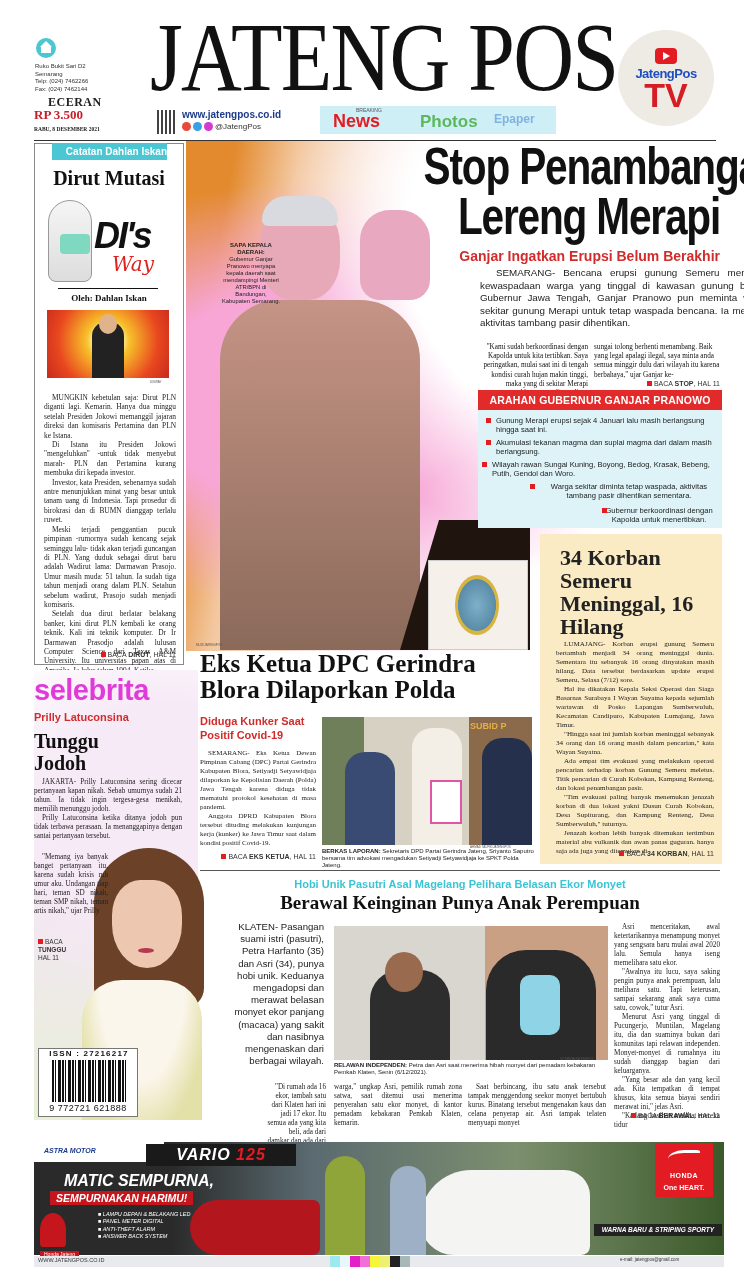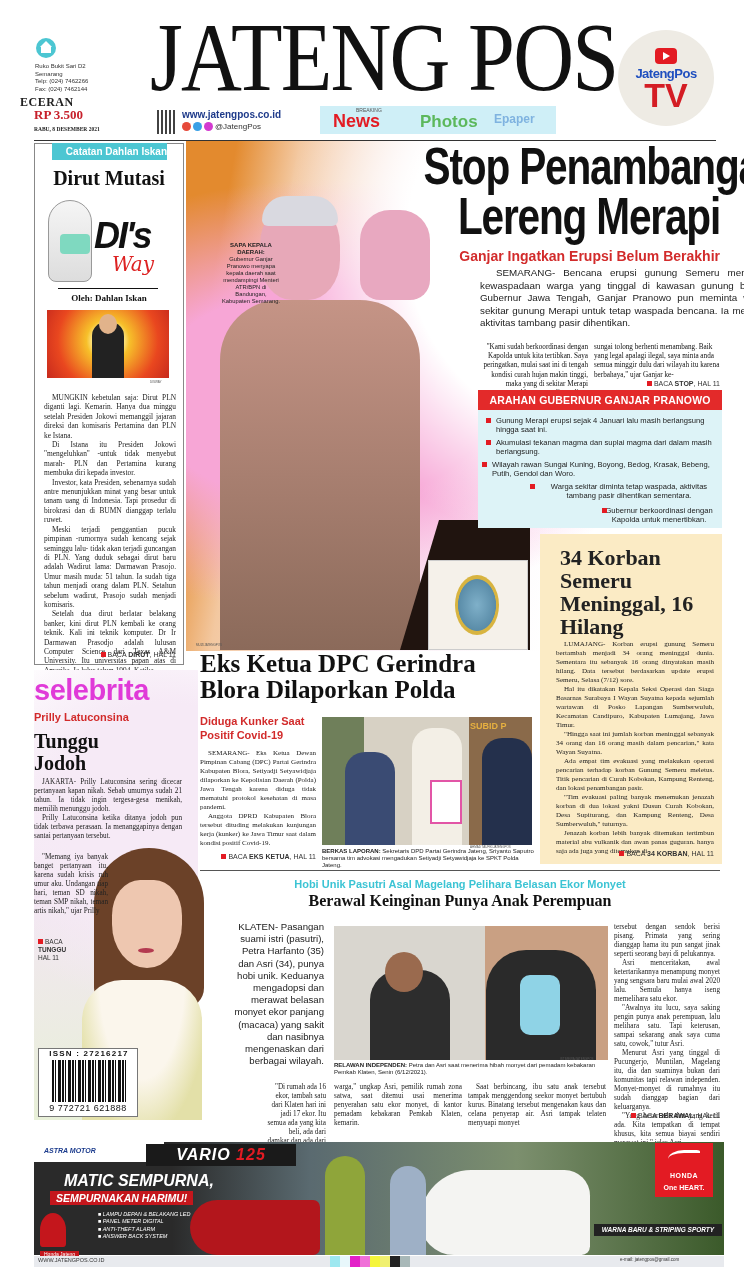--- a/index.html
+++ b/index.html
@@ -12,21 +12,21 @@
   .body-text p { text-indent: 8px; }
   .baca { font-family: "Liberation Sans", sans-serif; font-size: 7px; color: #333; text-align: right; }
   .baca .sq { display: inline-block; width: 5px; height: 5px; background: #e31b23; margin-right: 2px; vertical-align: 0; }
   .baca b { font-weight: bold; }
 
   
   #home-icon { left: 36px; top: 38px; width: 20px; height: 20px; border-radius: 50%; background: #4cc6d2; }
   #home-icon:after { content: ""; position: absolute; left: 5px; top: 8px; width: 10px; height: 7px; background: #fff; }
   #home-icon:before { content: ""; position: absolute; left: 4px; top: 3px; border-left: 6px solid transparent; border-right: 6px solid transparent; border-bottom: 6px solid #fff; }
   #address { left: 35px; top: 63px; font-size: 6px; line-height: 7.6px; color: #333; }
-  #eceran { left: 20px; top: 96px; font-size: 12px; font-weight: bold; line-height: 12px; color: #222; letter-spacing: 0.5px; }
+  #eceran { left: 48px; top: 96px; font-size: 12px; font-weight: bold; line-height: 12px; color: #222; letter-spacing: 0.5px; }
   #price { left: 34px; top: 108px; font-size: 13px; font-weight: bold; line-height: 13px; color: #c7202b; }
   #date { left: 34px; top: 126px; font-size: 5.5px; font-weight: bold; color: #222; }
   #masthead-title { left: 150px; top: 8px; font-size: 98px; line-height: 98px; letter-spacing: -2px; color: #111; transform: scaleX(0.86); transform-origin: left top; white-space: nowrap; }
   #qr { left: 157px; top: 110px; width: 20px; height: 24px; background:
       repeating-linear-gradient(90deg,#222 0 2px,#fff 2px 4px), #222;
       background-blend-mode: normal; opacity: .85; }
   #web-url { left: 182px; top: 109px; font-size: 10px; font-weight: bold; color: #1e3a8a; }
   #social-row { left: 182px; top: 122px; font-size: 8px; color: #333; display: flex; align-items: center; gap: 2px; }
   .soc { display: inline-block; width: 9px; height: 9px; border-radius: 50%; }
   #nav-band { left: 320px; top: 106px; width: 236px; height: 28px; background: #cfeff7; }
@@ -123,21 +123,21 @@
 
   
   #issn-box { left: 38px; top: 1048px; width: 100px; height: 69px; background: #fff; border: 1px solid #777; }
   #issn-label { left: 44px; top: 1049px; width: 90px; font-size: 8px; font-weight: bold; letter-spacing: 1.2px; text-align: center; }
   #barcode { left: 52px; top: 1060px; width: 76px; height: 42px; background: repeating-linear-gradient(90deg, #111 0 2px, #fff 2px 3px, #111 3px 4px, #fff 4px 6px, #111 6px 9px, #fff 9px 10px); }
   #issn-number { left: 40px; top: 1103px; width: 96px; text-align: center; font-size: 9px; letter-spacing: 0.5px; }
 
   
   #mid-rule { left: 200px; top: 870px; width: 520px; height: 1px; background: #555; }
   #ber-kicker { left: 200px; top: 878px; width: 520px; text-align: center; font-size: 11px; font-weight: bold; color: #3cc4d4; }
-  #ber-title { left: 200px; top: 892px; width: 520px; text-align: center; font-size: 16px; font-weight: bold; color: #111; }
+  #ber-title { left: 200px; top: 892px; width: 520px; text-align: center; font-size: 19px; font-weight: bold; color: #111; }
   #ber-lead { left: 232px; top: 921px; width: 92px; font-size: 9.6px; line-height: 12.2px; text-align: right; color: #222; }
   #ber-photo { left: 334px; top: 926px; width: 274px; height: 134px; background: linear-gradient(90deg, #d9d6cf 0 55%, #c9a083 55%); }
   #ber-man { left: 370px; top: 970px; width: 80px; height: 90px; background: #2d2d2d; border-radius: 30px 30px 0 0; }
   #ber-man-head { left: 385px; top: 952px; width: 38px; height: 40px; background: #9a6a4e; border-radius: 50%; }
   #ber-woman { left: 486px; top: 950px; width: 110px; height: 110px; background: #2a2a2a; border-radius: 40px 40px 0 0; }
   #ber-monkey { left: 520px; top: 975px; width: 40px; height: 60px; background: #8fd3e6; border-radius: 10px; }
   #ber-caption { left: 334px; top: 1062px; width: 276px; font-size: 6px; line-height: 7px; color: #222; }
   #ber-credit { left: 560px; top: 1057px; font-size: 3px; color: #555; }
   #ber-col1 { left: 200px; top: 1083px; width: 58px; font-size: 7.2px; line-height: 9px; }
   #ber-col2 { left: 334px; top: 1083px; width: 128px; font-size: 7.2px; line-height: 9px; }
@@ -343,21 +343,20 @@
 <div class="abs body-text" id="ber-col1" style="left:200px;width:126px;text-align:right;padding-left:66px;">
     <p style="text-indent:0">"Di rumah ada 16 ekor, tambah satu dari Klaten hari ini jadi 17 ekor. Itu semua ada yang kita beli, ada dari damkar dan ada dari</p>
   </div>
 <div class="abs body-text" id="ber-col2">
     <p style="text-indent:0">warga," ungkap Asri, pemilik rumah zona satwa, saat ditemui usai menerima penyerahan satu ekor monyet, di kantor pemadam kebakaran Pemkab Klaten, kemarin.</p>
   </div>
 <div class="abs body-text" id="ber-col3">
     <p>Saat berbincang, ibu satu anak tersebut tampak menggendong seekor monyet bertubuh kurus. Binatang tersebut mengenakan kaus dan celana penyerap air. Asri tampak telaten menyuapi monyet</p>
   </div>
 <div class="abs body-text" id="ber-col4">
-  <p style="text-indent:0">tersebut dengan sendok berisi pisang. Primata yang sering dianggap hama itu pun sangat jinak seperti seorang bayi di pelukannya.</p>
   <p>Asri menceritakan, awal ketertarikannya menampung monyet yang sengsara baru mulai awal 2020 lalu. Semula hanya iseng memelihara satu ekor.</p>
   <p>"Awalnya itu lucu, saya saking pengin punya anak perempuan, lalu melihara satu. Tapi keterusan, sampai sekarang anak saya cuma satu, cowok," tutur Asri.</p>
   <p>Menurut Asri yang tinggal di Pucungerjo, Muntilan, Magelang itu, dia dan suaminya bukan dari komunitas tapi relawan independen. Monyet-monyet di rumahnya itu sudah dianggap bagian dari keluarganya.</p>
   <p>"Yang besar ada dan yang kecil ada. Kita tempatkan di tempat khusus, kita semua biayai sendiri merawat ini," jelas Asri.</p>
   <p>"Kadang kasihan melihat mereka tidur</p>
 </div>
 <div class="abs baca" id="ber-baca">
   <span class="sq"></span><span>BACA</span> <b>BERAWAL</b>, <span>HAL 11</span>
 </div>
 

